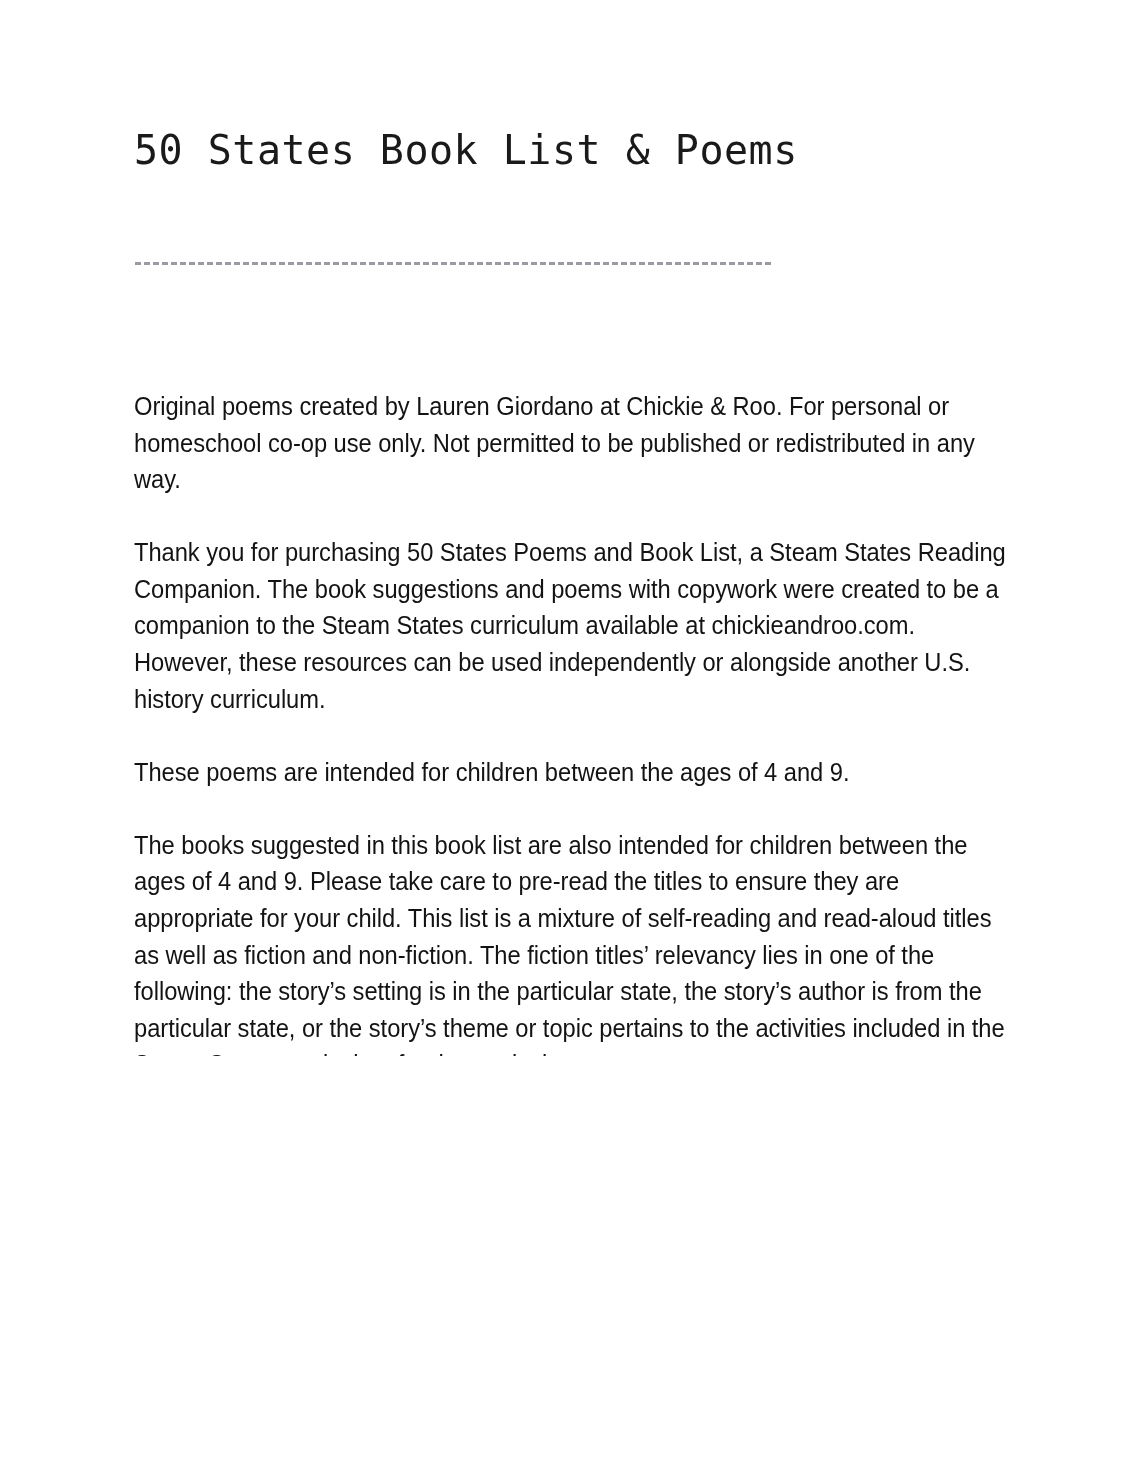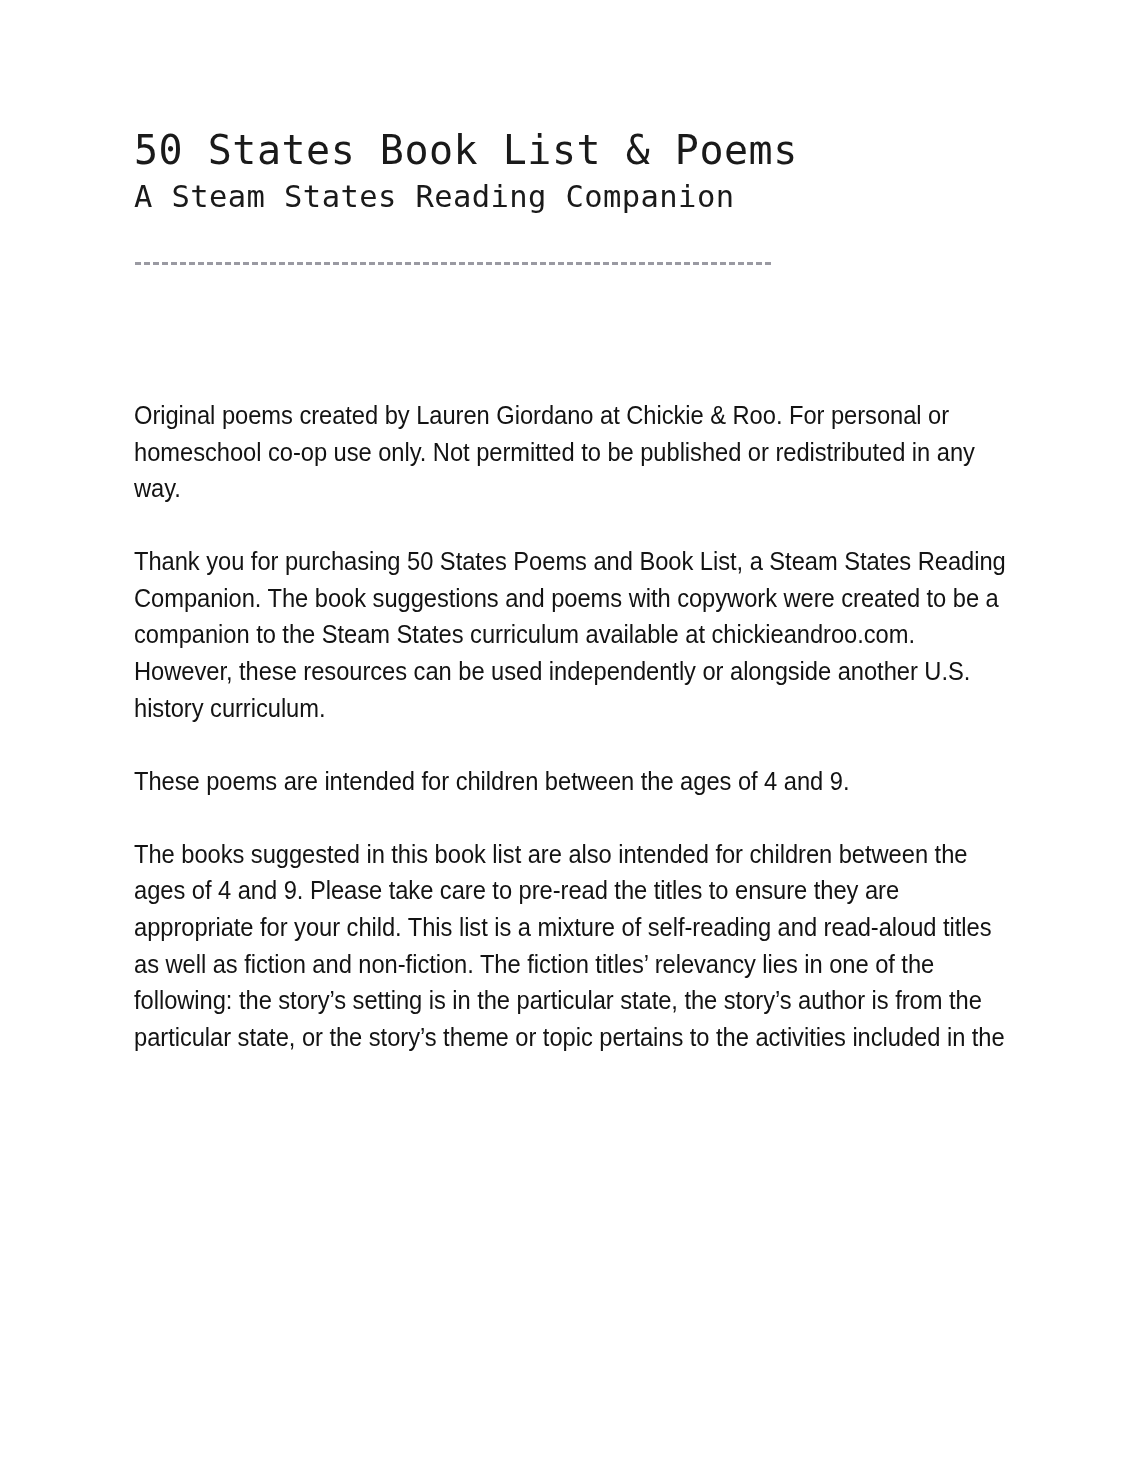--- a/index.html
+++ b/index.html
@@ -56,21 +56,21 @@
     height: 0;
     border: none;
     border-top: 3px dashed #9a9aa2;
     margin: 0;
   }
 
   
   .body-copy {
     position: absolute;
     left: 134px;
-    top: 397px;
+    top: 388px;
     width: 876px;
   }
 
   .para {
     font-family: "Liberation Sans", "DejaVu Sans", sans-serif;
     font-size: 25.5px;
     line-height: 36.6px;
     font-weight: 400;
     color: #131313;
     margin: 0;
@@ -131,21 +131,20 @@
     line-height: 1;
   }
 </style>
 </head>
 <body>
 
 <div class="page">
 
   <div class="title-block">
     <h1 class="doc-title">50 States Book List &amp; Poems</h1>
-    <h2 class="doc-subtitle">A Steam States Reading Companion</h2>
   </div>
 
   <hr class="title-rule">
 
   <div class="body-copy">
     <p class="para">Original poems created by Lauren Giordano at Chickie &amp; Roo. For personal or homeschool co-op use only. Not permitted to be published or redistributed in any way.</p>
     <p class="para">Thank you for purchasing 50 States Poems and Book List, a Steam States Reading Companion. The book suggestions and poems with copywork were created to be a companion to the Steam States curriculum available at chickieandroo.com. However, these resources can be used independently or alongside another U.S. history curriculum.</p>
     <p class="para">These poems are intended for children between the ages of 4 and 9.</p>
     <p class="para">The books suggested in this book list are also intended for children between the ages of 4 and 9. Please take care to pre-read the titles to ensure they are appropriate for your child. This list is a mixture of self-reading and read-aloud titles as well as fiction and non-fiction. The fiction titles’ relevancy lies in one of the following: the story’s setting is in the particular state, the story’s author is from the particular state, or the story’s theme or topic pertains to the activities included in the Steam States curriculum for the particular state.</p>
   </div>

